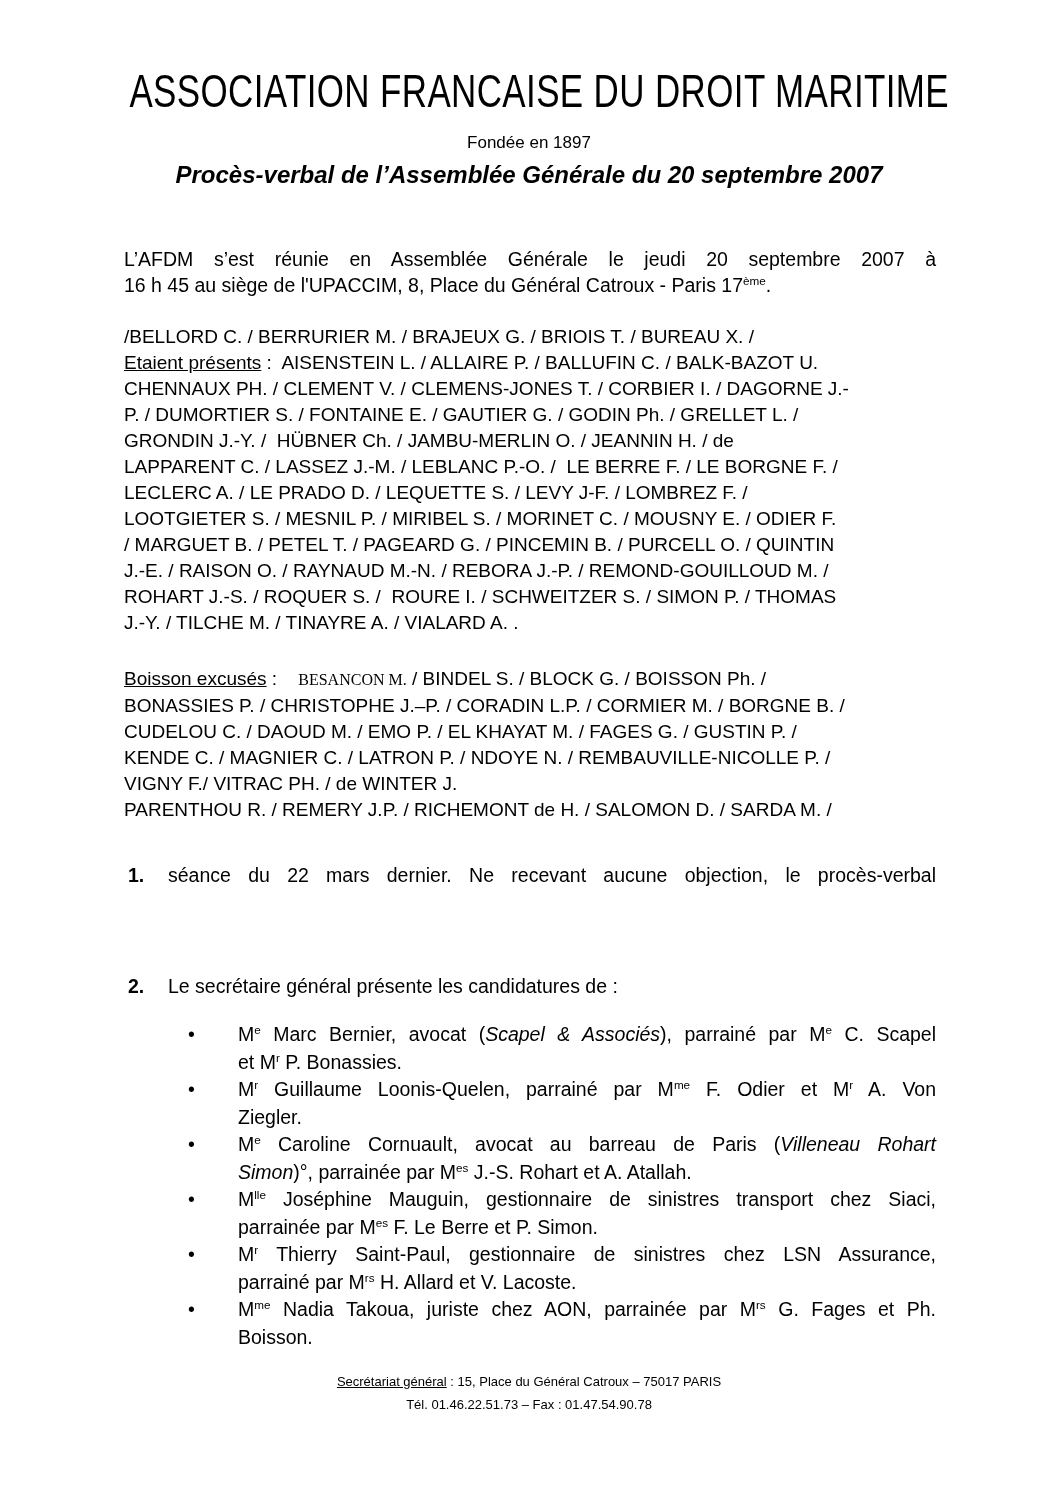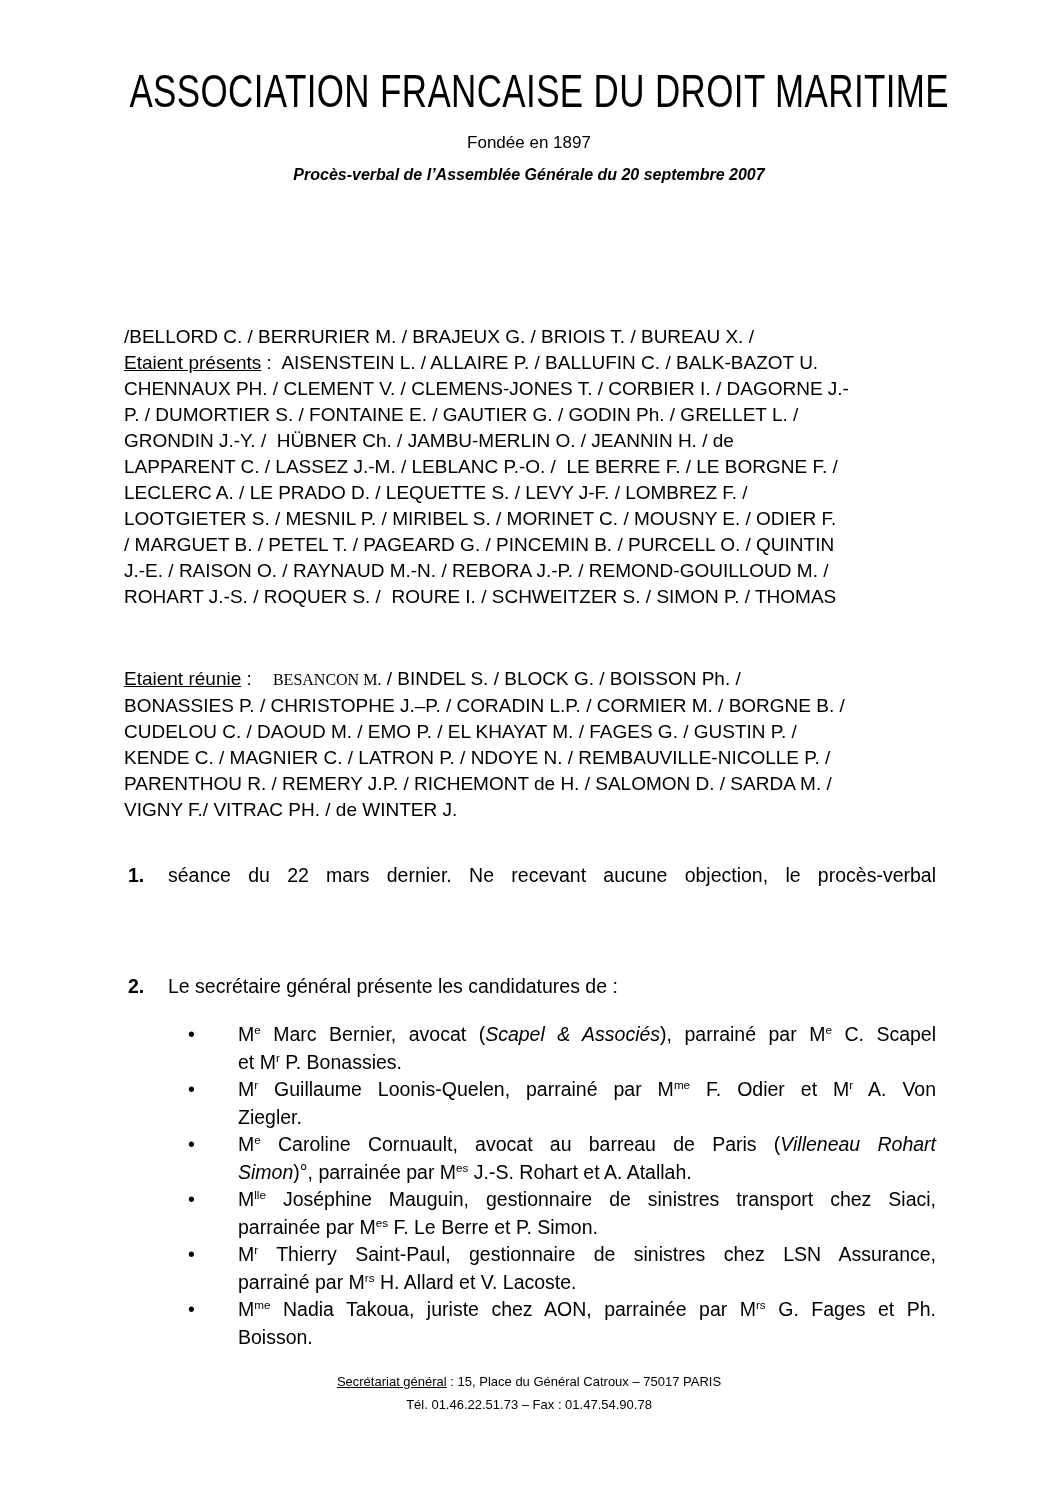--- a/index.html
+++ b/index.html
@@ -24,21 +24,21 @@
   }
   .main-title .squeeze {
     display:inline-block;
     transform:scaleX(0.76);
     transform-origin:center;
     letter-spacing:0.5px;
   }
   .founded { top:133px; font-size:17px; line-height:20px; }
   .doc-subtitle {
     top:163px;
-    font-size:16px; line-height:24px;
+    font-size:24px; line-height:24px;
     font-weight:700; font-style:italic;
   }
 
   .body-block { left:124px; width:812px; font-size:19.5px; line-height:26px; }
   .intro    { top:246px; }
   .presents { top:324px; font-size:19px; }
   .excuses  { top:666px; font-size:19px; line-height:26px; }
 
   .caps-line { white-space:pre; }
 
@@ -69,42 +69,47 @@
 <div class="page">
 
   <div class="abs center main-title">
     <span class="squeeze">ASSOCIATION FRANCAISE DU DROIT MARITIME</span>
   </div>
 
   <div class="abs center founded">Fondée en 1897</div>
 
   <div class="abs center doc-subtitle">Procès-verbal de l’Assemblée Générale du 20 septembre 2007</div>
 
+  <div class="abs body-block intro">
+      <div class="line jl">L’AFDM s’est réunie en Assemblée Générale le jeudi 20 septembre 2007 à</div>
+      <div class="line">16 h 45 au siège de l'UPACCIM, 8, Place du Général Catroux - Paris 17<sup>ème</sup>.</div>
+    </div>
 
   <div class="abs body-block presents">
       <div class="line caps-line">/BELLORD C. / BERRURIER M. / BRAJEUX G. / BRIOIS T. / BUREAU X. /</div>
       <div class="line caps-line"><span class="u">Etaient présents</span> :  AISENSTEIN L. / ALLAIRE P. / BALLUFIN C. / BALK-BAZOT U.</div>
       <div class="line caps-line">CHENNAUX PH. / CLEMENT V. / CLEMENS-JONES T. / CORBIER I. / DAGORNE J.-</div>
       <div class="line caps-line">P. / DUMORTIER S. / FONTAINE E. / GAUTIER G. / GODIN Ph. / GRELLET L. /</div>
       <div class="line caps-line">GRONDIN J.-Y. /  HÜBNER Ch. / JAMBU-MERLIN O. / JEANNIN H. / de</div>
       <div class="line caps-line">LAPPARENT C. / LASSEZ J.-M. / LEBLANC P.-O. /  LE BERRE F. / LE BORGNE F. /</div>
       <div class="line caps-line">LECLERC A. / LE PRADO D. / LEQUETTE S. / LEVY J-F. / LOMBREZ F. /</div>
       <div class="line caps-line">LOOTGIETER S. / MESNIL P. / MIRIBEL S. / MORINET C. / MOUSNY E. / ODIER F.</div>
       <div class="line caps-line">/ MARGUET B. / PETEL T. / PAGEARD G. / PINCEMIN B. / PURCELL O. / QUINTIN</div>
       <div class="line caps-line">J.-E. / RAISON O. / RAYNAUD M.-N. / REBORA J.-P. / REMOND-GOUILLOUD M. /</div>
       <div class="line caps-line">ROHART J.-S. / ROQUER S. /  ROURE I. / SCHWEITZER S. / SIMON P. / THOMAS</div>
+      <div class="line caps-line">J.-Y. / TILCHE M. / TINAYRE A. / VIALARD A. .</div>
     </div>
 
   <div class="abs body-block excuses">
-      <div class="line caps-line"><span class="u">Etaient réunie</span> :    <span class="serif">BESANCON M.</span> / BINDEL S. / BLOCK G. / BOISSON Ph. /</div>
+      <div class="line caps-line"><span class="u">Boisson excusés</span> :    <span class="serif">BESANCON M.</span> / BINDEL S. / BLOCK G. / BOISSON Ph. /</div>
       <div class="line caps-line">BONASSIES P. / CHRISTOPHE J.–P. / CORADIN L.P. / CORMIER M. / BORGNE B. /</div>
       <div class="line caps-line">CUDELOU C. / DAOUD M. / EMO P. / EL KHAYAT M. / FAGES G. / GUSTIN P. /</div>
       <div class="line caps-line">KENDE C. / MAGNIER C. / LATRON P. / NDOYE N. / REMBAUVILLE-NICOLLE P. /</div>
+      <div class="line caps-line">VIGNY F./ VITRAC PH. / de WINTER J.</div>
       <div class="line caps-line">PARENTHOU R. / REMERY J.P. / RICHEMONT de H. / SALOMON D. / SARDA M. /</div>
-      <div class="line caps-line">VIGNY F./ VITRAC PH. / de WINTER J.</div>
     </div>
 
   <div class="abs agenda-item agenda-1">
     <div class="item-num">1.</div>
     <div class="item-body">
         <div class="line jl">séance du 22 mars dernier. Ne recevant aucune objection, le procès-verbal</div>
       </div>
   </div>
 
   <div class="abs agenda-item agenda-2">

